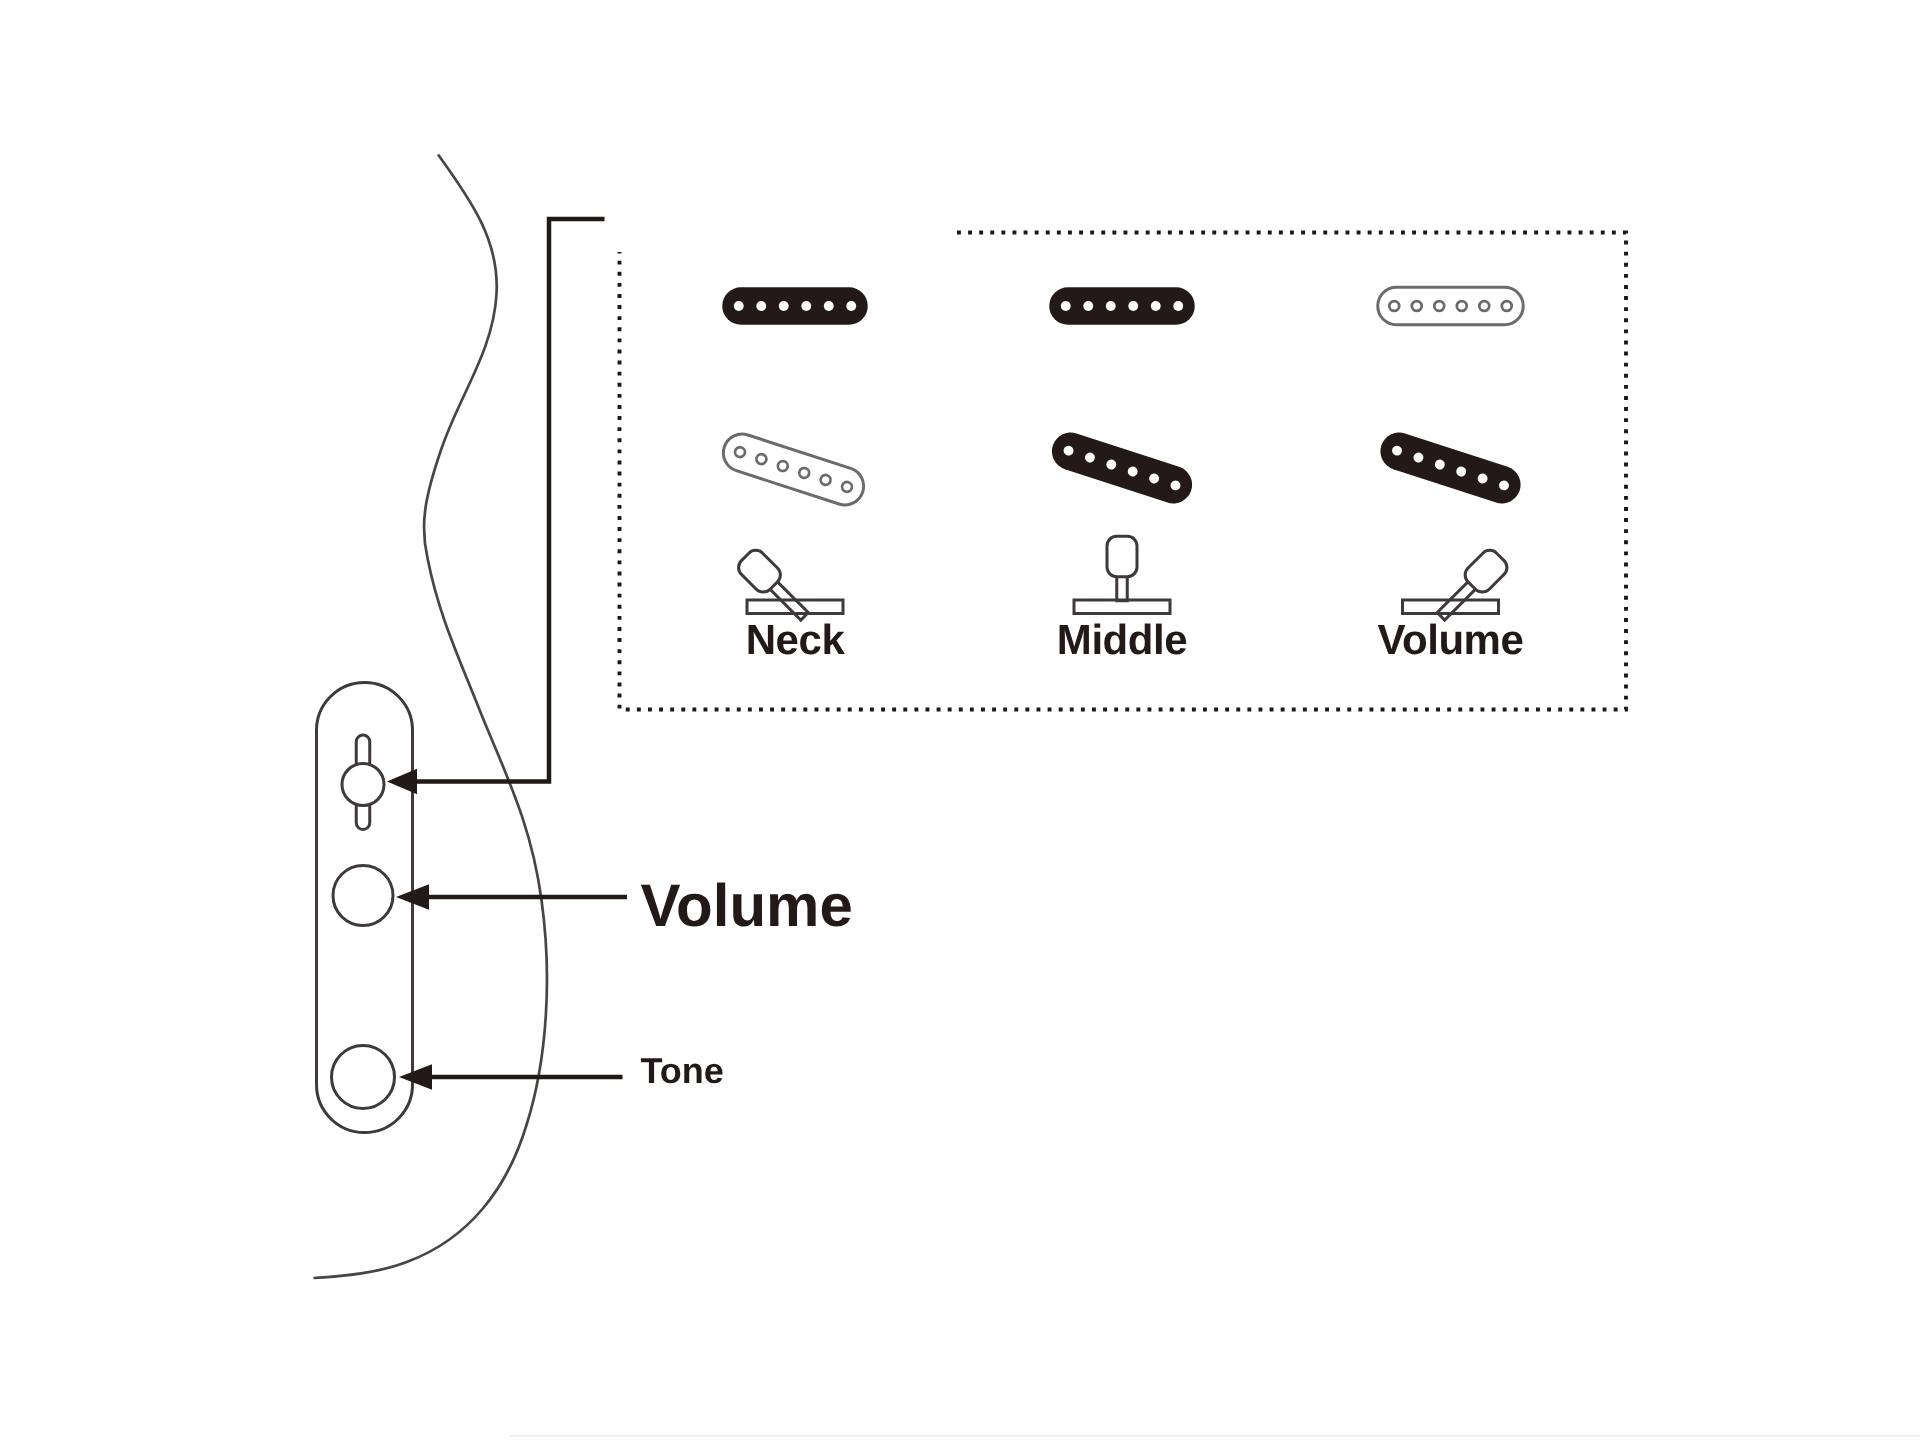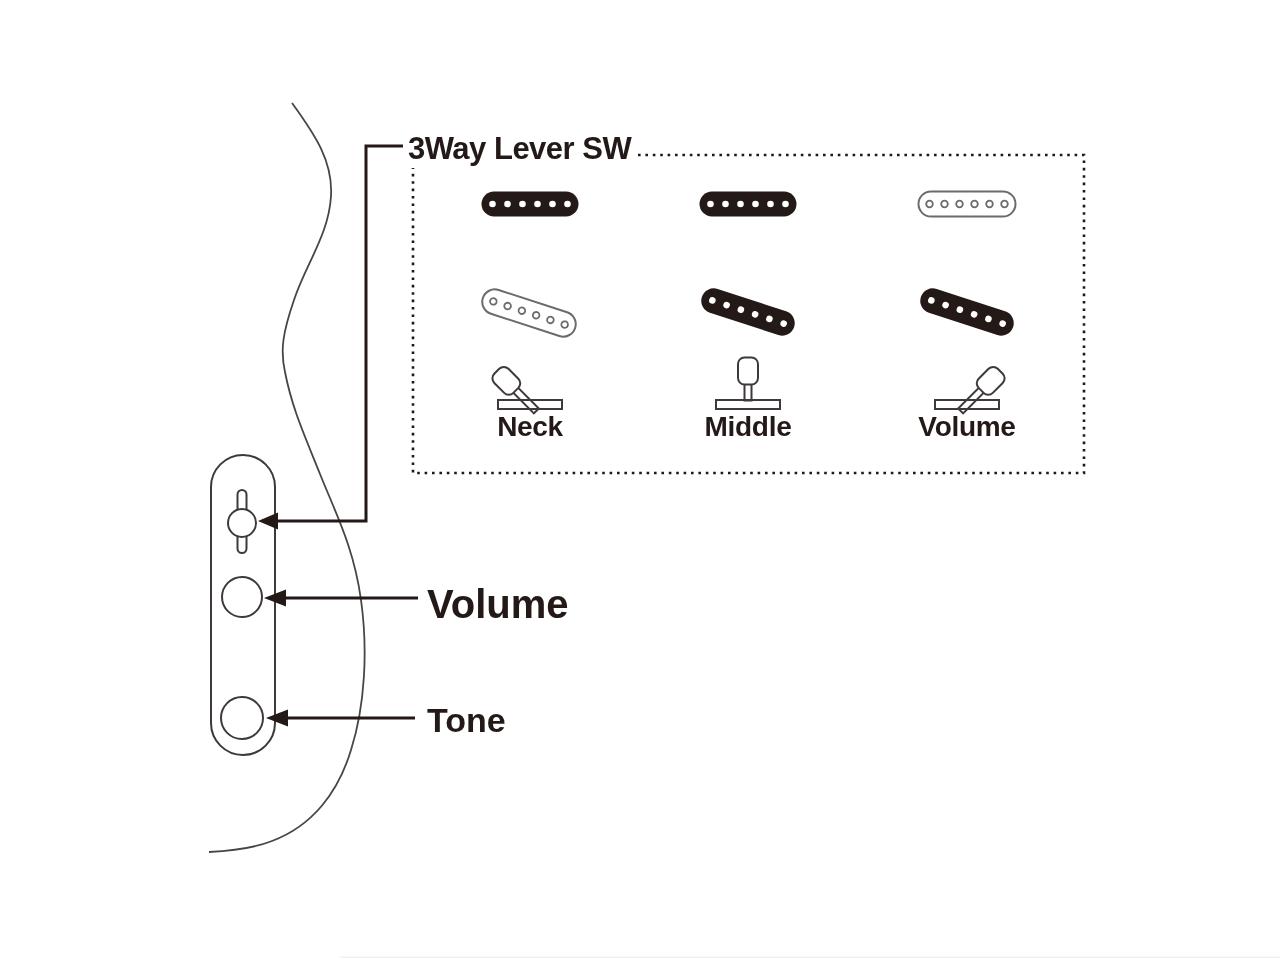--- a/index.html
+++ b/index.html
@@ -36,21 +36,21 @@
   .lever.lever-center .stem-short { display:inline; }
 
   
   .label { position:absolute; font-weight:bold; color:#231916; line-height:1.1; white-space:nowrap; }
   .title-label { left:408px; top:132px; font-size:31px; letter-spacing:-0.5px; }
   .pos-label { top:412px; width:160px; text-align:center; font-size:28px; letter-spacing:-0.3px; }
   .pos-label-0 { left:450px; }
   .pos-label-1 { left:668px;text-align:center; }
   .pos-label-2 { left:887px; }
   .volume-label { left:427px; top:582px; font-size:40px; }
-  .tone-label   { left:427px; top:702px; font-size:34px;text-align:right; }
+  .tone-label   { left:427px; top:702px; font-size:24px;text-align:right; }
 </style>
 </head>
 <body>
 
 <div id="stage">
 
   <svg id="diagram-svg" width="1280" height="960" viewBox="0 0 1280 960" xmlns="http://www.w3.org/2000/svg">
 
     <defs>
       <g id="pickup-shape">
@@ -149,21 +149,20 @@
           <rect class="outline stem stem-short" x="-3.5" y="-24" width="7" height="20"></rect>
           <rect class="outline knob" x="-10" y="-47" width="20" height="27" rx="6.5"></rect>
         </g>
         <rect class="base" x="-32" y="-4.5" width="64" height="9"></rect>
       </g>
     </g>
 
     <rect x="340" y="956.5" width="940" height="1.5" fill="#f1f1f1"></rect>
   </svg>
 
-  <div class="label title-label">3Way Lever SW</div>
 
   <div class="label pos-label pos-label-0">Neck</div>
   <div class="label pos-label pos-label-1">Middle</div>
   <div class="label pos-label pos-label-2">Volume</div>
 
   <div class="label volume-label">Volume</div>
   <div class="label tone-label">Tone</div>
 </div>
 
 </body></html>

